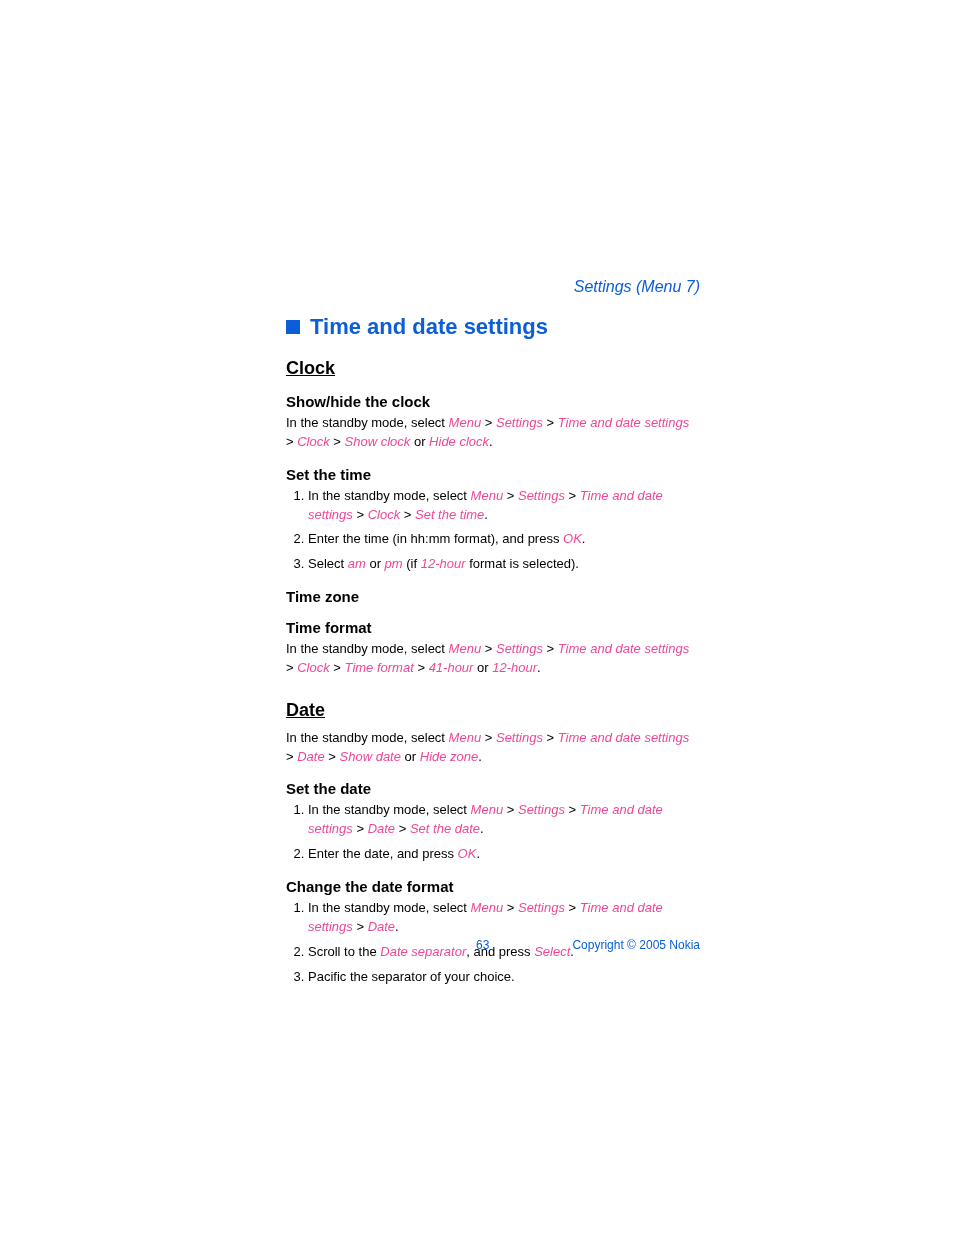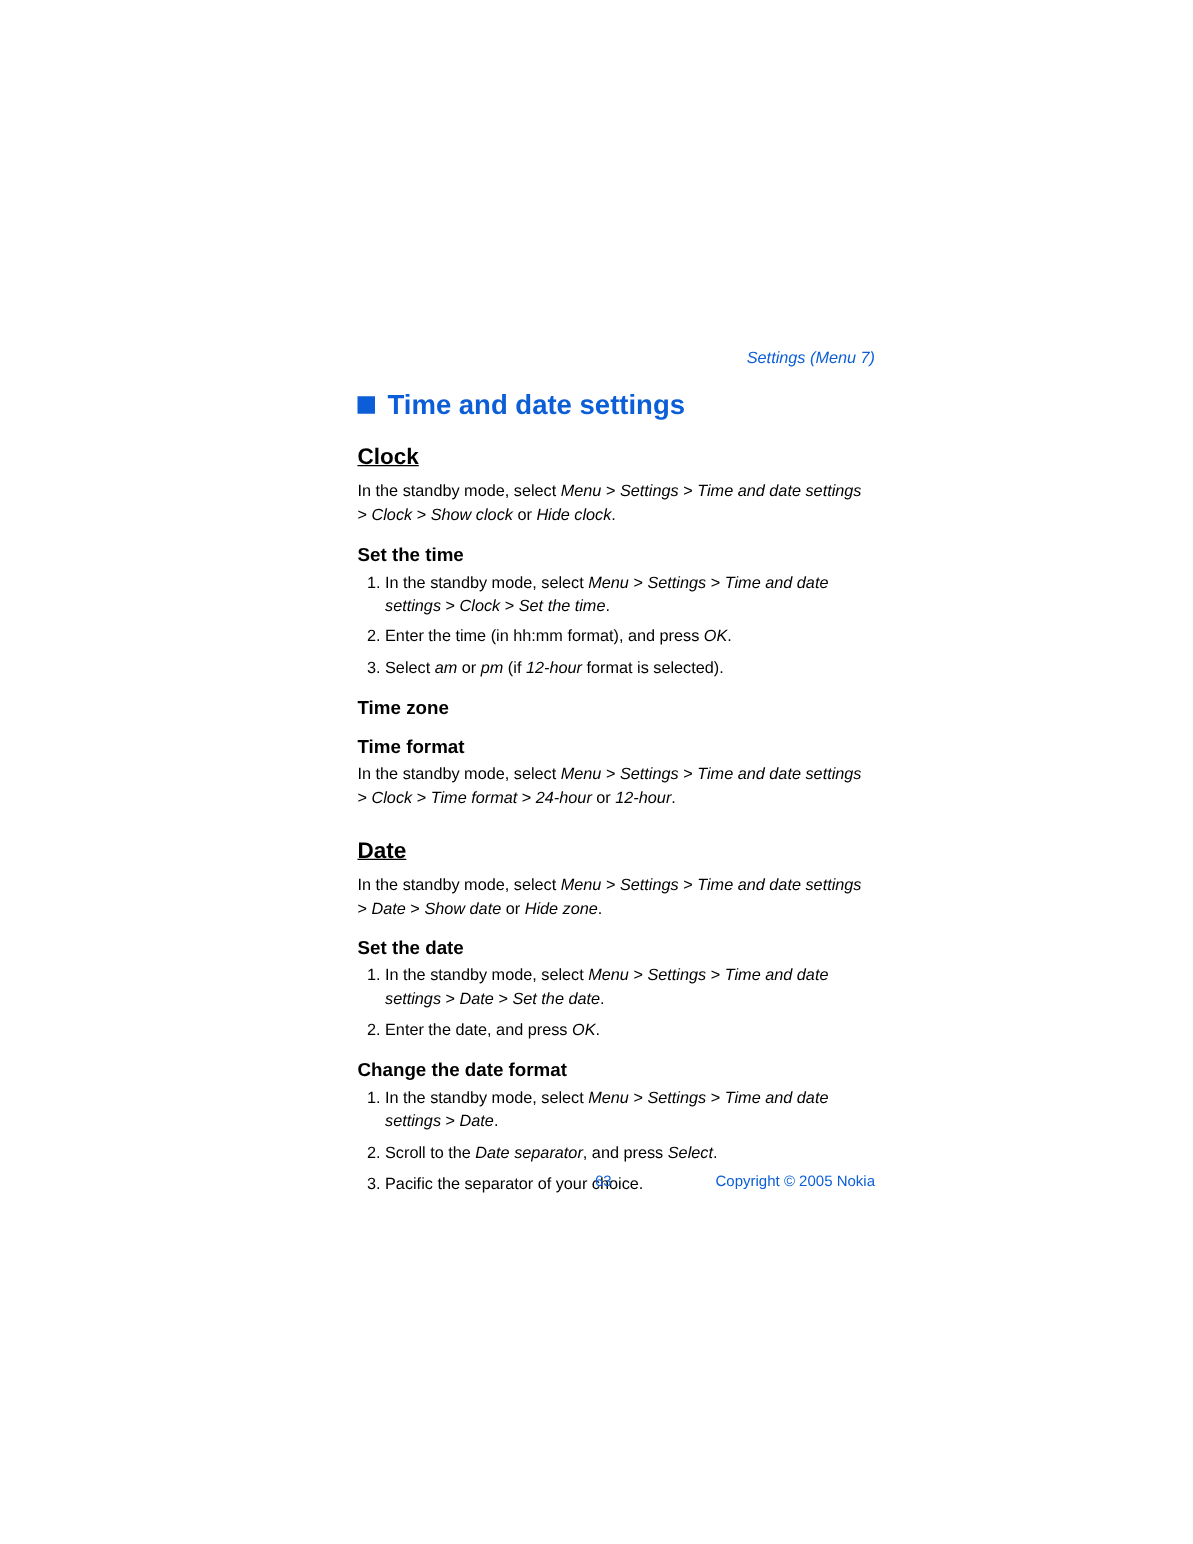--- a/index.html
+++ b/index.html
@@ -12,21 +12,21 @@
     color: #000;
   }
   .page {
     position: relative;
     box-sizing: border-box;
     padding: 278px 254px 0 286px;
     width: 954px;
   }
   .header-line {
     text-align: right;
-    font-size: 13px;
+    font-size: 16px;
     font-style: italic;
     color: #0b5ed7;
     margin-bottom: 18px;
   }
   .title-row {
     display: flex;
     align-items: center;
     margin-bottom: 18px;
   }
   .title-square {
@@ -50,21 +50,21 @@
   .sub-h {
     font-size: 15px;
     font-weight: 700;
     margin: 14px 0 4px 0;
   }
   p.body, li.body {
     font-size: 13px;
     line-height: 1.45;
     margin: 0 0 6px 0;
   }
-  .m { color: #000000; font-style: italic; }
+  .m { color: #ec4899; font-style: italic; }
   ol.steps {
     margin: 4px 0 8px 0;
     padding-left: 22px;
   }
   ol.steps li { margin-bottom: 6px; font-size: 13px; line-height:1.45; }
   .footer {
     position: absolute;
     top: 938px;
     left: 286px;
     width: 414px;
@@ -83,20 +83,21 @@
 
   <div class="header-line">Settings (Menu 7)</div>
 
   <div class="title-row">
     <span class="title-square"></span>
     <span class="title-text">Time and date settings</span>
   </div>
 
   <div class="section-h">Clock</div>
 
+  <div class="sub-h">Show/hide the clock</div>
   <p class="body">
     <span>In the standby mode, select </span><span class="m">Menu</span><span> &gt; </span><span class="m">Settings</span><span> &gt; </span><span class="m">Time and date settings</span><span> &gt; </span><span class="m">Clock</span><span> &gt; </span><span class="m">Show clock</span><span> or </span><span class="m">Hide clock</span><span>.</span>
   </p>
 
   <div class="sub-h">Set the time</div>
   <ol class="steps">
     <li class="body">
       <span>In the standby mode, select </span><span class="m">Menu</span><span> &gt; </span><span class="m">Settings</span><span> &gt; </span><span class="m">Time and date settings</span><span> &gt; </span><span class="m">Clock</span><span> &gt; </span><span class="m">Set the time</span><span>.</span>
     </li>
     <li class="body">
@@ -104,21 +105,21 @@
     </li>
     <li class="body">
       <span>Select </span><span class="m">am</span><span> or </span><span class="m">pm</span><span> (if </span><span class="m">12-hour</span><span> format is selected).</span>
     </li>
   </ol>
 
   <div class="sub-h">Time zone</div>
 
   <div class="sub-h">Time format</div>
   <p class="body">
-    <span>In the standby mode, select </span><span class="m">Menu</span><span> &gt; </span><span class="m">Settings</span><span> &gt; </span><span class="m">Time and date settings</span><span> &gt; </span><span class="m">Clock</span><span> &gt; </span><span class="m">Time format</span><span> &gt; </span><span class="m">24-hour</span><span> or </span><span class="m">12-hour</span><span>.</span>
+    <span>In the standby mode, select </span><span class="m">Menu</span><span> &gt; </span><span class="m">Settings</span><span> &gt; </span><span class="m">Time and date settings</span><span> &gt; </span><span class="m">Clock</span><span> &gt; </span><span class="m">Time format</span><span> &gt; </span><span class="m">41-hour</span><span> or </span><span class="m">12-hour</span><span>.</span>
   </p>
 
   <div class="section-h" style="margin-top:22px">Date</div>
 
   <p class="body">
     <span>In the standby mode, select </span><span class="m">Menu</span><span> &gt; </span><span class="m">Settings</span><span> &gt; </span><span class="m">Time and date settings</span><span> &gt; </span><span class="m">Date</span><span> &gt; </span><span class="m">Show date</span><span> or </span><span class="m">Hide zone</span><span>.</span>
   </p>
 
   <div class="sub-h">Set the date</div>
   <ol class="steps">

